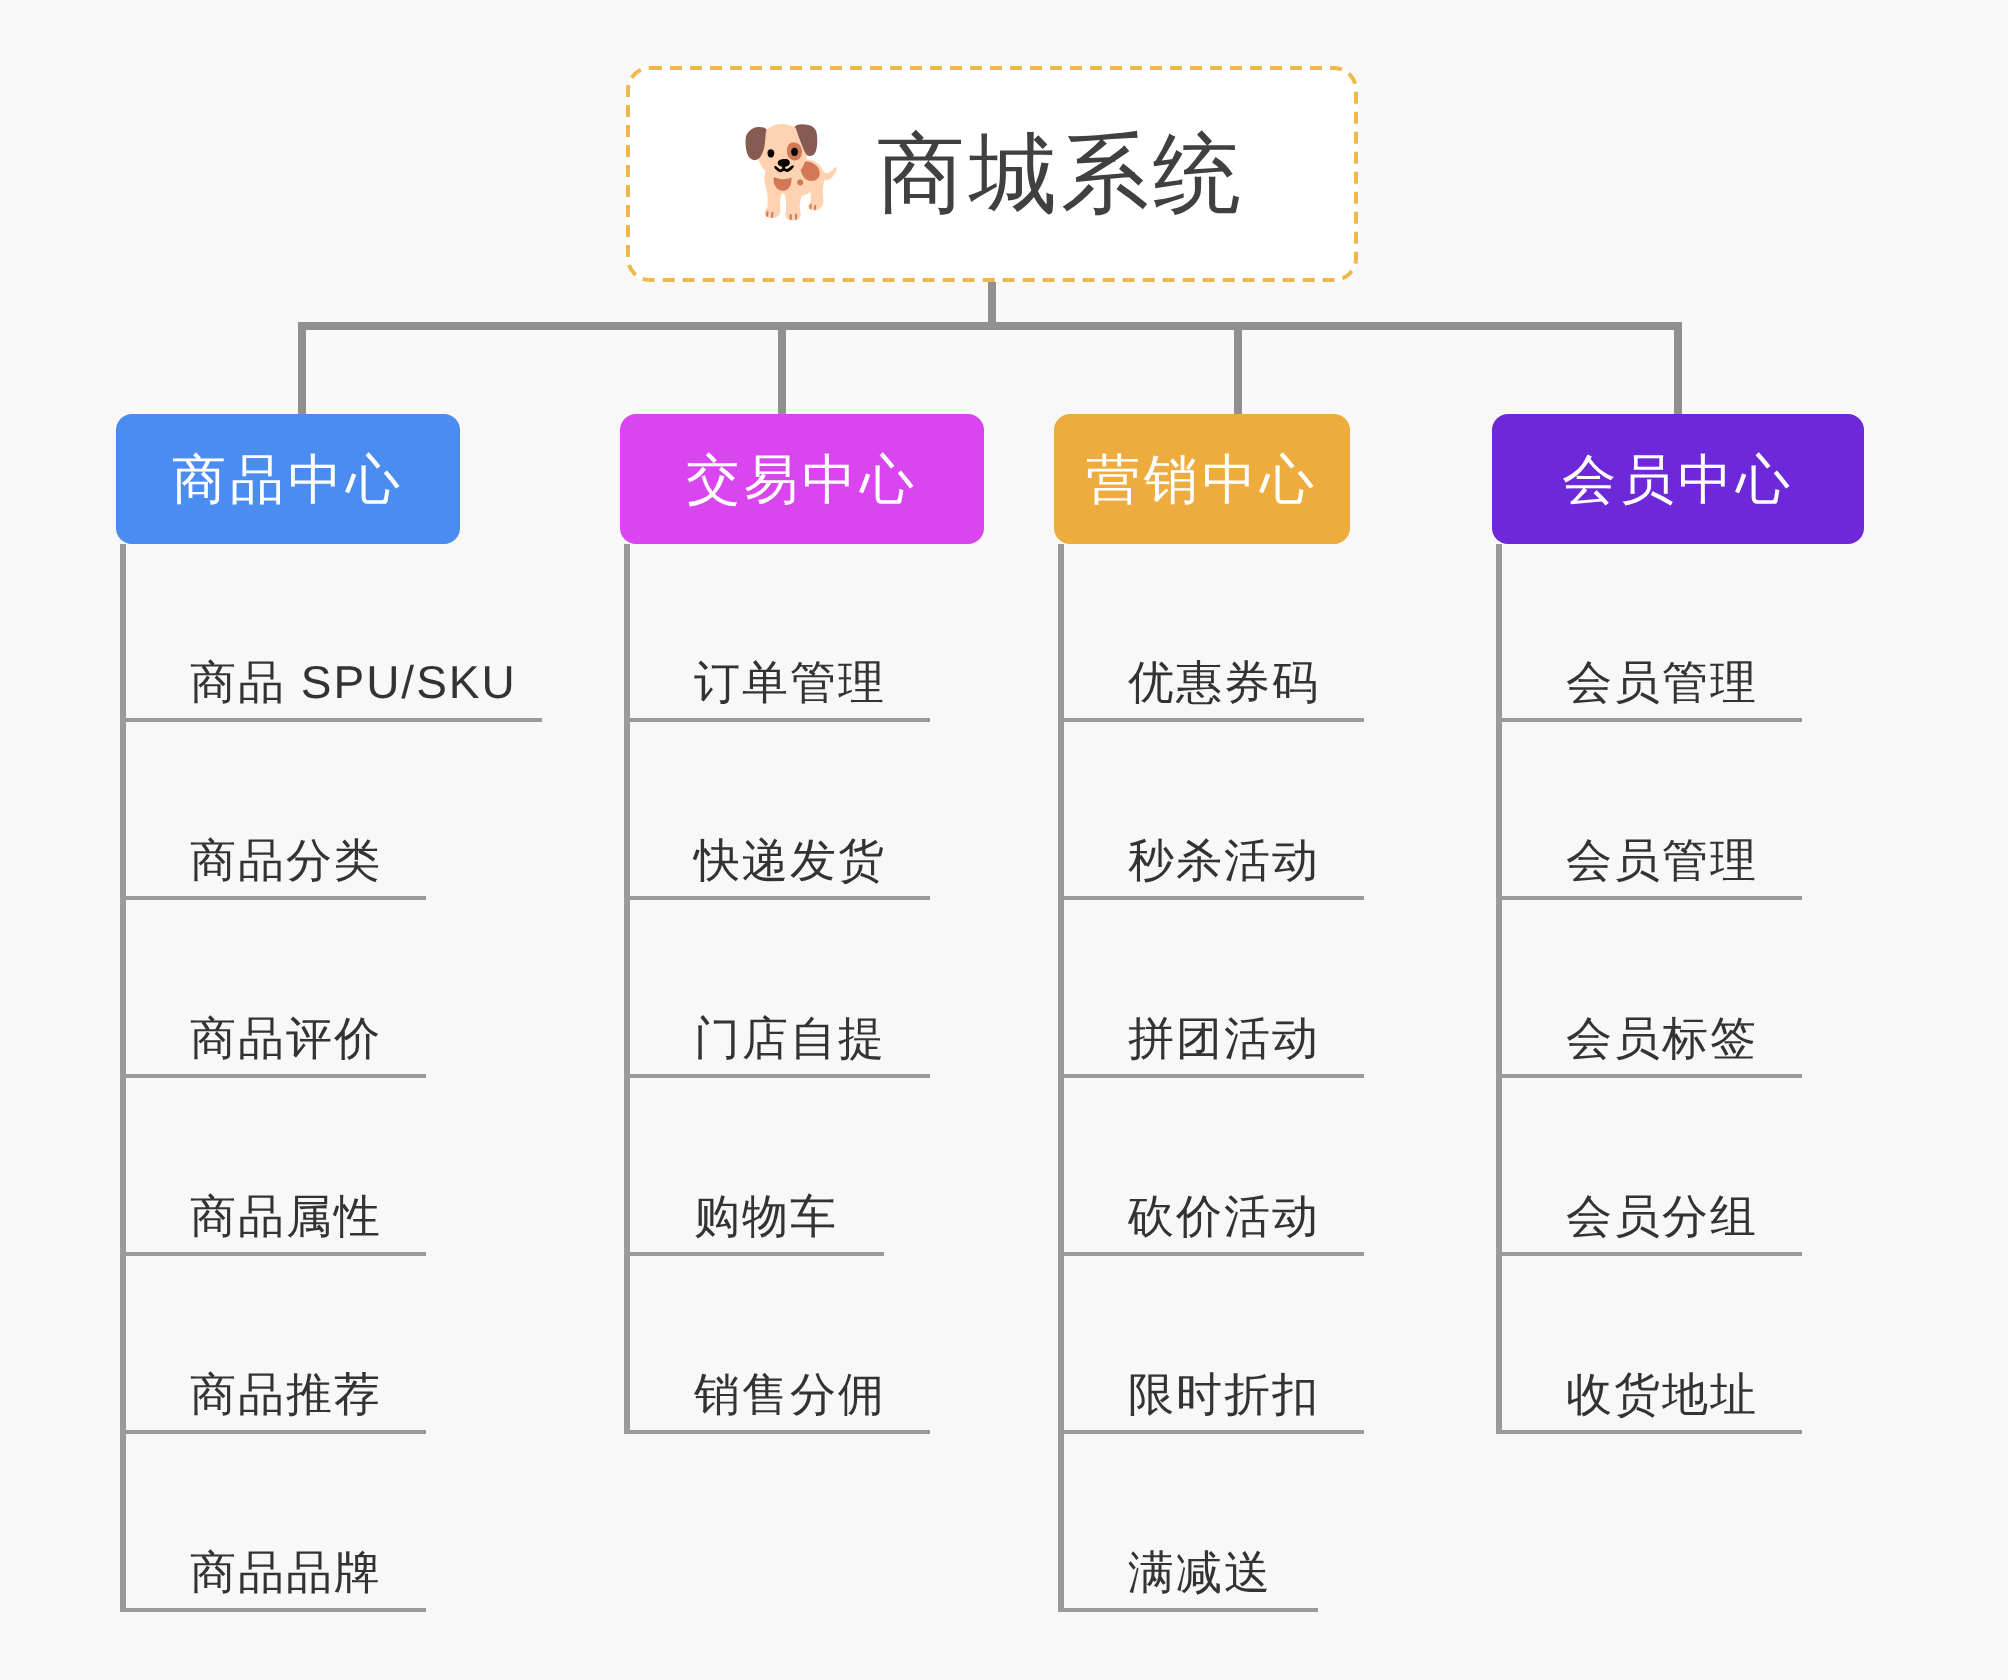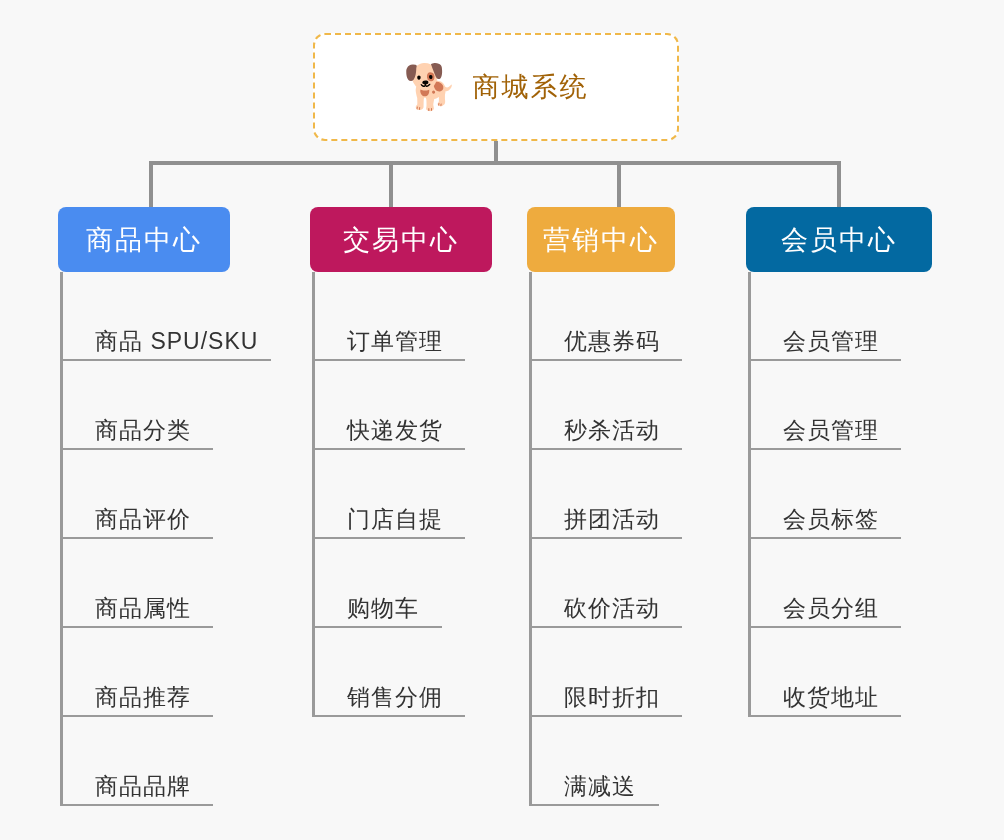--- a/index.html
+++ b/index.html
@@ -35,22 +35,22 @@
     align-items: center;
     justify-content: center;
     gap: 14px;
   }
   .root-emoji {
     font-size: 44px;
     line-height: 1;
     display: block;
   }
   .root-title {
-    font-size: 27px;
-    color: #a16207;
+    font-size: 44px;
+    color: #404040;
     letter-spacing: 2px;
     white-space: nowrap;
   }
 
   
   .conn {
     position: absolute;
     background: #909090;
   }
   .conn-stem {
@@ -160,21 +160,21 @@
             <span class="leaf-label">商品推荐</span>
             <div class="leaf-underline" style="width: 150px;"></div>
           </div>
           <div class="leaf">
             <span class="leaf-label">商品品牌</span>
             <div class="leaf-underline" style="width: 150px;"></div>
           </div>
         </div>
       </div>
       <div class="column" style="left: 310px; width: 182px;">
-        <div class="col-header" style="background: #be185d; width: 182px;">
+        <div class="col-header" style="background: #d946ef; width: 182px;">
           <span>交易中心</span>
         </div>
         <div class="col-body">
           <div class="leaf">
             <span class="leaf-label">订单管理</span>
             <div class="leaf-underline" style="width: 150px;"></div>
           </div>
           <div class="leaf">
             <span class="leaf-label">快递发货</span>
             <div class="leaf-underline" style="width: 150px;"></div>
@@ -218,21 +218,21 @@
             <span class="leaf-label">限时折扣</span>
             <div class="leaf-underline" style="width: 150px;"></div>
           </div>
           <div class="leaf">
             <span class="leaf-label">满减送</span>
             <div class="leaf-underline" style="width: 127px;"></div>
           </div>
         </div>
       </div>
       <div class="column" style="left: 746px; width: 186px;">
-        <div class="col-header" style="background: #0369a1; width: 186px;">
+        <div class="col-header" style="background: #6d28d9; width: 186px;">
           <span>会员中心</span>
         </div>
         <div class="col-body">
           <div class="leaf">
             <span class="leaf-label">会员管理</span>
             <div class="leaf-underline" style="width: 150px;"></div>
           </div>
           <div class="leaf">
             <span class="leaf-label">会员管理</span>
             <div class="leaf-underline" style="width: 150px;"></div>

